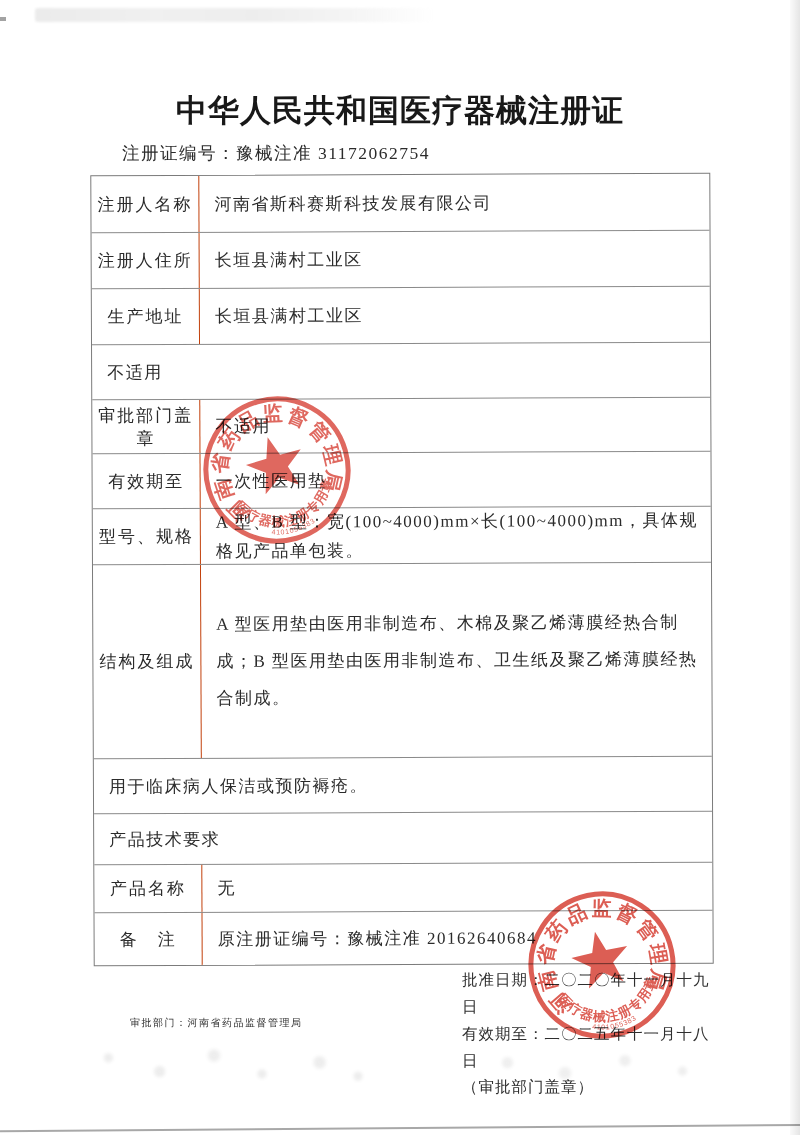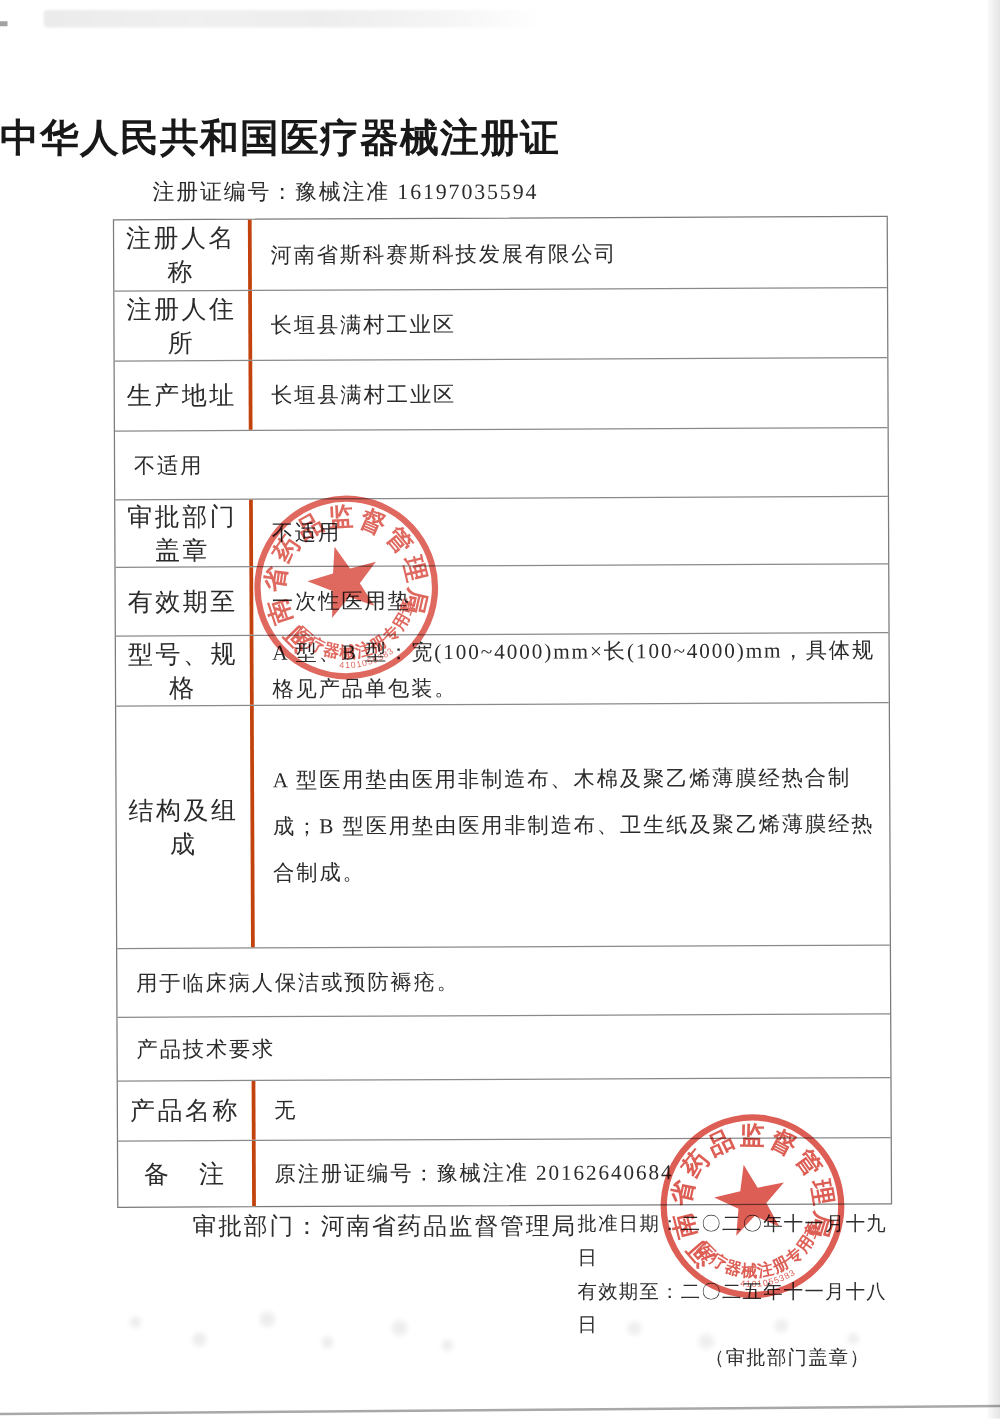--- a/index.html
+++ b/index.html
@@ -6,55 +6,55 @@
   body{
     width:800px;height:1135px;position:relative;overflow:hidden;
     background:#ffffff;
     font-family:"Liberation Serif","DejaVu Serif",serif;
     color:#2e2e2e;
   }
   .page{position:absolute;inset:0;}
   
   .title{
     position:absolute;top:90px;left:0;width:100%;
-    text-align:left;
+    text-align:center;
     font-family:"Liberation Sans","DejaVu Sans",sans-serif;
     font-weight:bold;font-size:31px;letter-spacing:1px;color:#181818;
   }
   .regno{
     position:absolute;top:141px;left:122px;
     font-size:17.5px;letter-spacing:1.5px;color:#2b2b2b;
   }
   
   .cert-table{
     position:absolute;left:92px;top:174px;width:618px;
     border:1px solid #7b7b7b;
     transform:rotate(-0.25deg);
     background:transparent;
   }
   .row{display:flex;border-top:1px solid #8a8a8a;}
   .row:first-child{border-top:none;}
   .cell-label{
-    width:107px;flex:0 0 107px;border-right:3px solid #c2410c;
+    width:107px;flex:0 0 107px;border-right:1px solid #c2410c;
     display:flex;align-items:center;justify-content:center;
-    font-size:20px;letter-spacing:2px;color:#2b2b2b;text-align:center;
+    font-size:17px;letter-spacing:2px;color:#2b2b2b;text-align:center;
   }
   .cell-value{
     flex:1;display:flex;align-items:center;
     padding:4px 10px 4px 15px;
     font-size:17px;letter-spacing:1.5px;line-height:29px;color:#2b2b2b;
   }
   .h57{height:56px}.h56{height:55px}.h55{height:54px}.h54{height:53px}
   .h194{height:193px}.h51{height:50px}.h48{height:47px}.h53{height:52px}
   .row-structure .cell-value{line-height:37px;}
   
-  .footer-dept{position:absolute;left:130px;top:968px;font-size:19px;letter-spacing:1.5px;margin-left:24px;}
+  .footer-dept{position:absolute;left:130px;top:1016px;font-size:10px;letter-spacing:1.5px;}
   .footer-right{position:absolute;left:462px;top:966px;width:248px;font-size:15.5px;letter-spacing:1px;}
   .footer-right .fline{display:block;line-height:27px;}
-  .footer-right .seal-note{display:block;text-align:right;padding-right:14px;line-height:25px;}
+  .footer-right .seal-note{display:block;text-align:left;padding-right:14px;line-height:25px;}
   
   .stamp{position:absolute;width:160px;height:160px;color:#d8473c;
          mix-blend-mode:multiply;pointer-events:none;}
   .stamp-mid{left:197px;top:390px;transform:rotate(-16deg);opacity:.82;}
   .stamp-bot{left:522px;top:885px;transform:rotate(-12deg);opacity:.88;}
   .stamp svg{width:100%;height:100%;}
   .st-top{font-family:"Liberation Sans","DejaVu Sans",sans-serif;font-weight:bold;
           font-size:20px;letter-spacing:3px;fill:currentColor;}
   .st-bot{font-family:"Liberation Sans","DejaVu Sans",sans-serif;font-weight:bold;
           font-size:13px;letter-spacing:1px;fill:currentColor;}
@@ -86,21 +86,21 @@
 </style>
 </head>
 <body>
 
 <div class="page">
 
   <div class="smudge-top"></div>
   <div class="edge-dash"></div>
 
   <div class="title">中华人民共和国医疗器械注册证</div>
-  <div class="regno">注册证编号：豫械注准 16197035594</div>
+  <div class="regno">注册证编号：豫械注准 31172062754</div>
 
   <div class="cert-table">
     <div class="row h57">
       <div class="cell-label">注册人名称</div>
       <div class="cell-value">河南省斯科赛斯科技发展有限公司</div>
     </div>
     <div class="row h56">
       <div class="cell-label">注册人住所</div>
       <div class="cell-value">长垣县满村工业区</div>
     </div>

